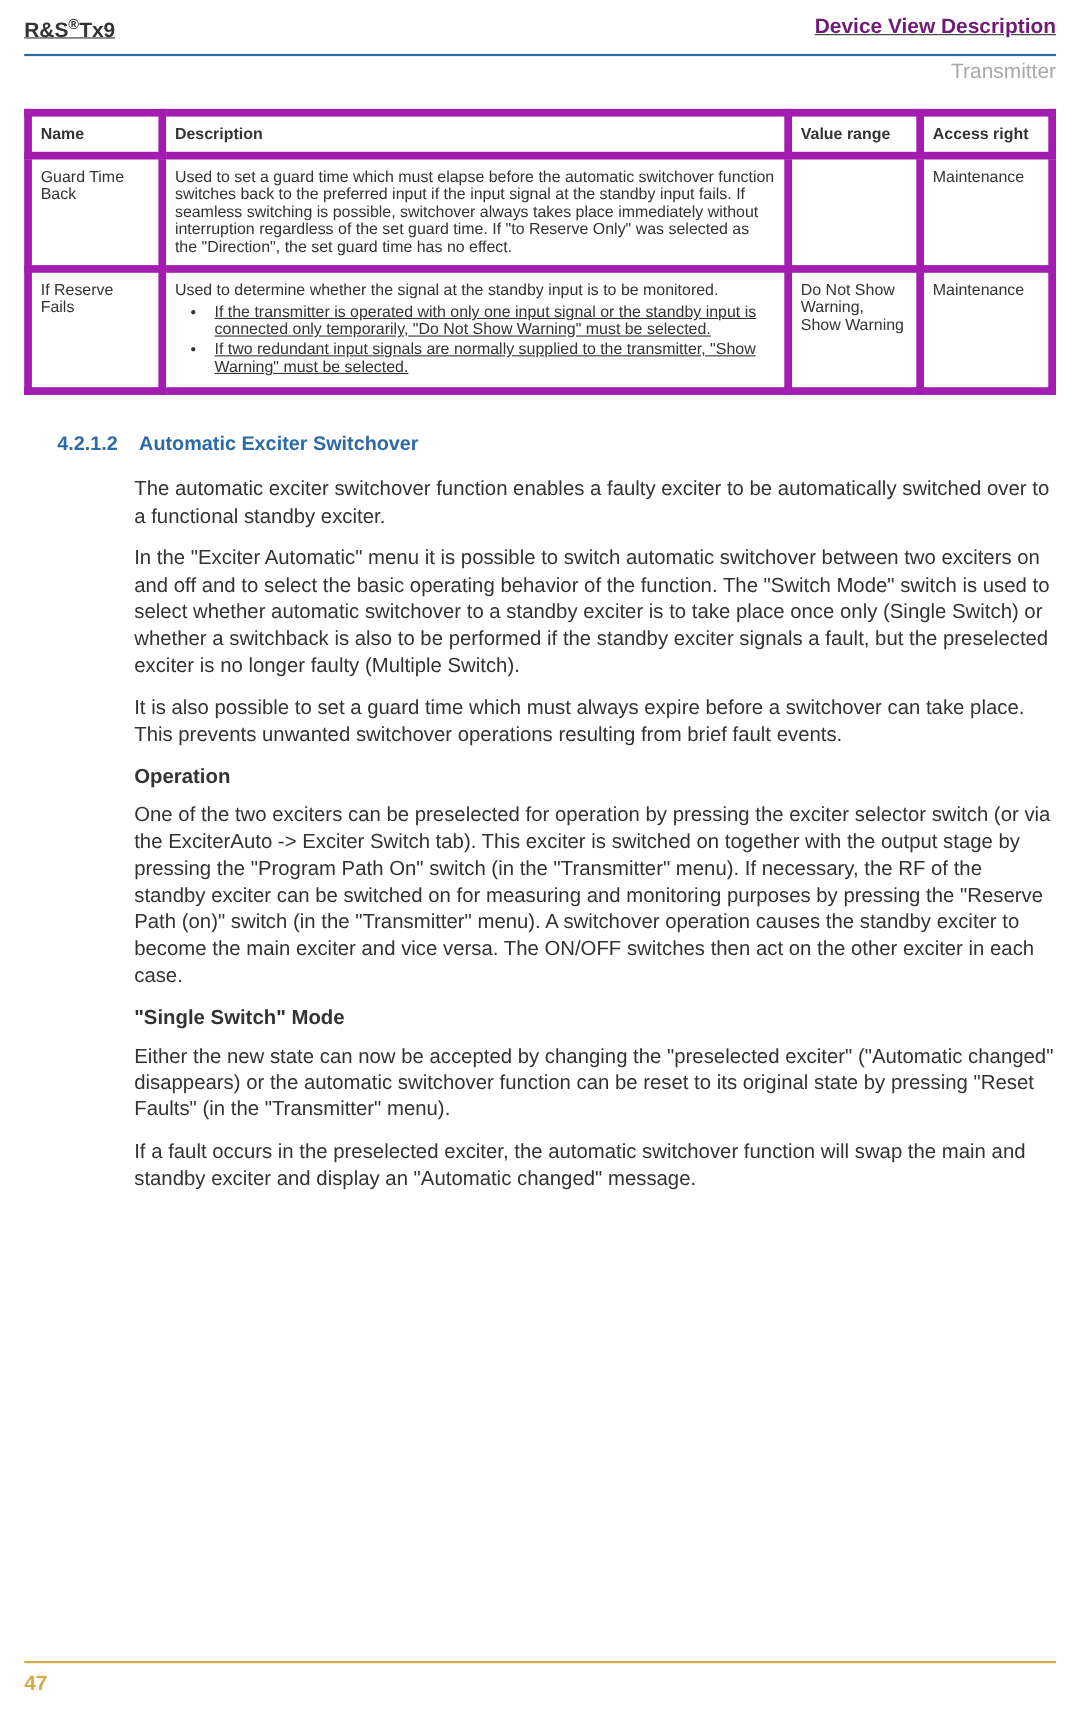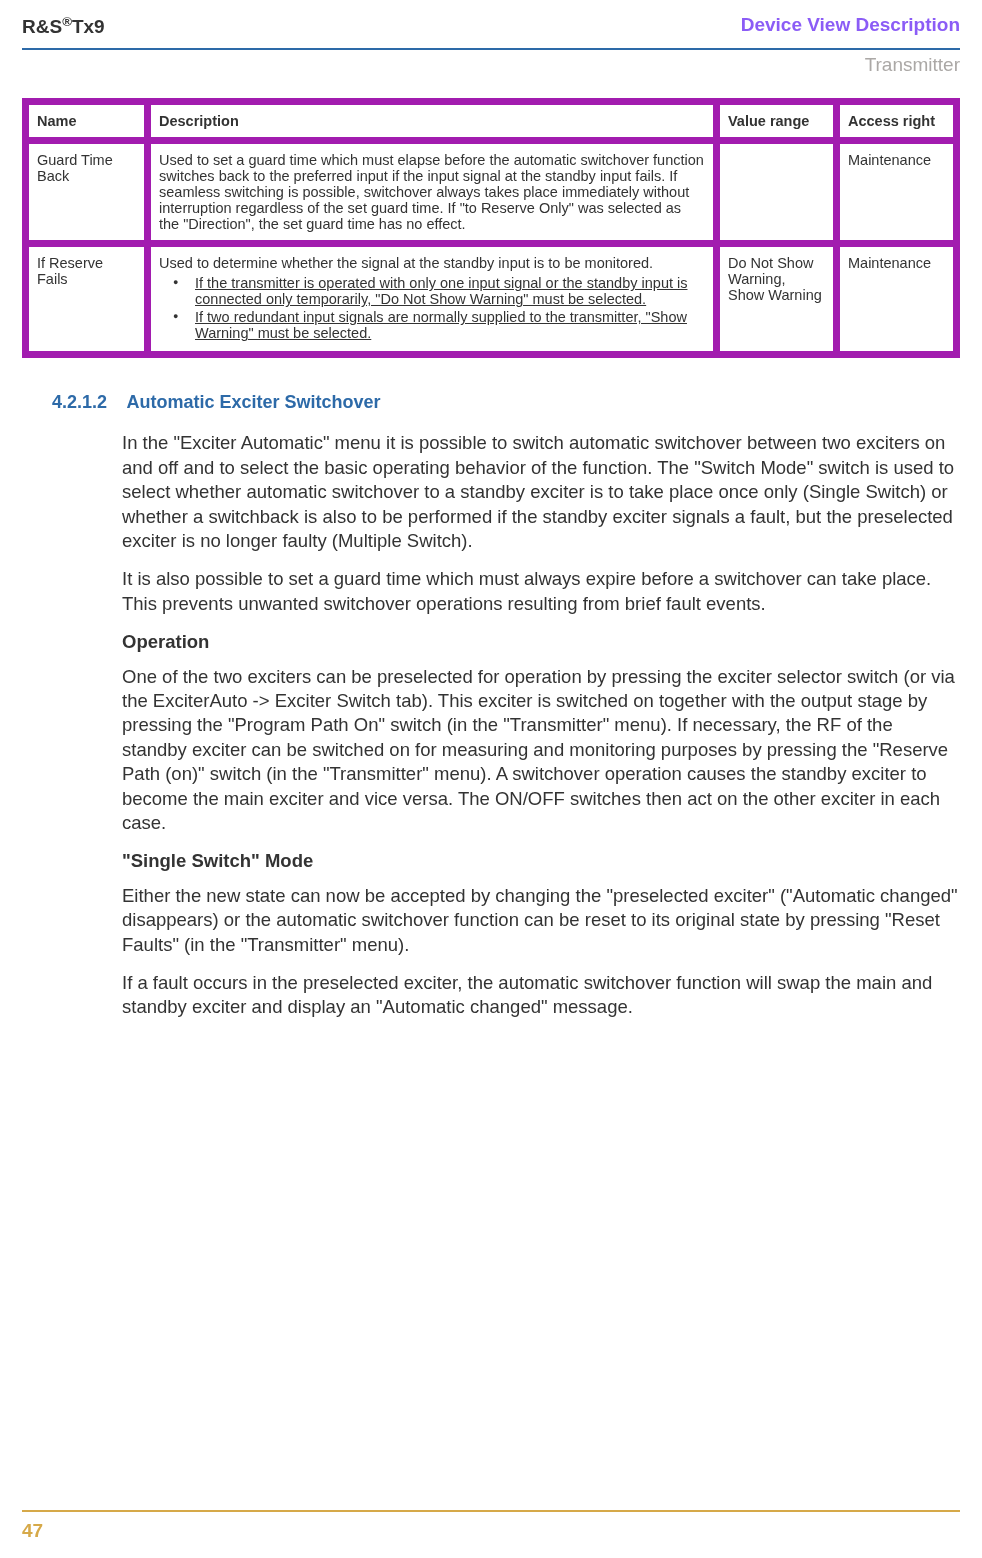--- a/index.html
+++ b/index.html
@@ -1,20 +1,20 @@
 <!DOCTYPE html>
 <html><head>
 <meta charset="utf-8">
 <style>
   * { box-sizing: border-box; margin: 0; padding: 0; }
   html, body { width: 982px; height: 1558px; font-family: Arial, Helvetica, sans-serif; background: #fff; color: #333; }
   .page { width: 982px; height: 1558px; position: relative; padding: 0; }
-  .header { display: flex; justify-content: space-between; align-items: flex-start; padding: 14px 22px 4px 22px; font-size: 19px; }
+  .header { display: flex; justify-content: space-between; align-items: flex-start; padding: 14px 22px 4px 22px; font-size: 19px; text-decoration: underline; }
   .header-left { font-weight: bold; color: #333; }
-  .header-right { font-weight: bold; color: #8b5cf6; text-align: right; }
+  .header-right { font-weight: bold; color: #701a75; text-align: right; }
   .subheader { text-align: right; padding: 0 22px 0 0; color: #aba8a6; font-size: 19px; margin-top: 4px; }
   .rule-blue { border: none; border-top: 2px solid #2d6aa8; margin: 6px 22px 0 22px; }
   .content { padding: 22px 22px 0 22px; }
   table.param { width: 100%; border-collapse: collapse; font-size: 14.5px; color: #333; }
   table.param th, table.param td { border: 7px solid #a21caf; padding: 8px 8px; vertical-align: top; text-align: left; }
   table.param th { font-weight: bold; }
   .col-name { width: 122px; }
   .col-desc { width: auto; }
   .col-range { width: 120px; }
   .col-access { width: 120px; }
@@ -79,20 +79,21 @@
         </tr>
       </tbody>
     </table>
 
     <div class="section-heading">
       <span class="sec-number">4.2.1.2</span>
       <span class="sec-title">Automatic Exciter Switchover</span>
     </div>
 
     <div class="body-text">
+      <p>The automatic exciter switchover function enables a faulty exciter to be automatically switched over to a functional standby exciter.</p>
       <p>In the "Exciter Automatic" menu it is possible to switch automatic switchover between two exciters on and off and to select the basic operating behavior of the function. The "Switch Mode" switch is used to select whether automatic switchover to a standby exciter is to take place once only (Single Switch) or whether a switchback is also to be performed if the standby exciter signals a fault, but the preselected exciter is no longer faulty (Multiple Switch).</p>
       <p>It is also possible to set a guard time which must always expire before a switchover can take place. This prevents unwanted switchover operations resulting from brief fault events.</p>
 
       <h4>Operation</h4>
       <p>One of the two exciters can be preselected for operation by pressing the exciter selector switch (or via the ExciterAuto -&gt; Exciter Switch tab). This exciter is switched on together with the output stage by pressing the "Program Path On" switch (in the "Transmitter" menu). If necessary, the RF of the standby exciter can be switched on for measuring and monitoring purposes by pressing the "Reserve Path (on)" switch (in the "Transmitter" menu). A switchover operation causes the standby exciter to become the main exciter and vice versa. The ON/OFF switches then act on the other exciter in each case.</p>
 
       <h4>"Single Switch" Mode</h4>
       <p>Either the new state can now be accepted by changing the "preselected exciter" ("Automatic changed" disappears) or the automatic switchover function can be reset to its original state by pressing "Reset Faults" (in the "Transmitter" menu).</p>
       <p>If a fault occurs in the preselected exciter, the automatic switchover function will swap the main and standby exciter and display an "Automatic changed" message.</p>
     </div>

